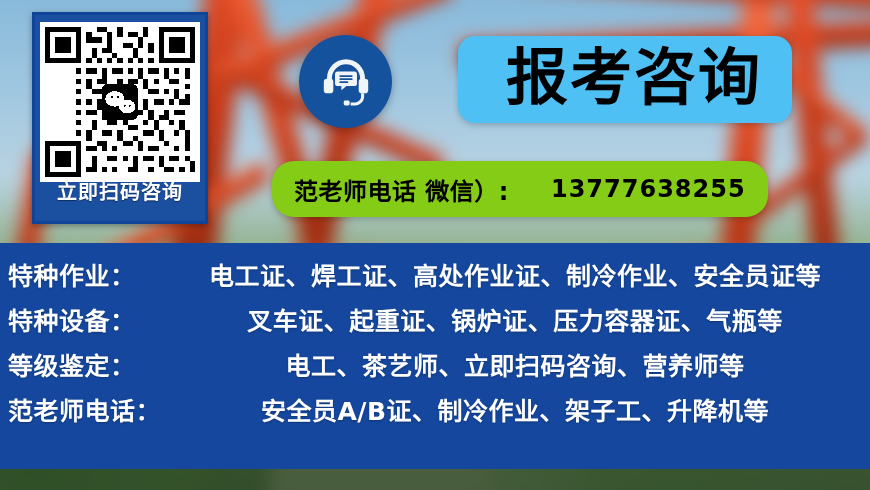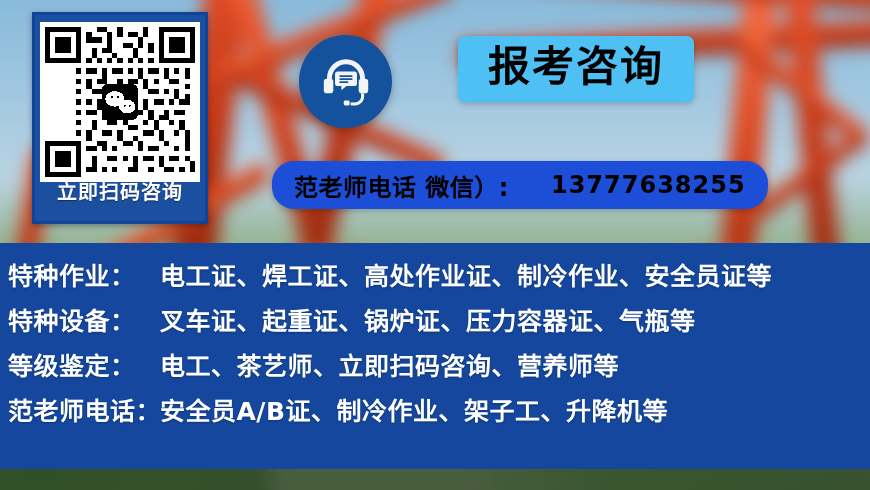--- a/index.html
+++ b/index.html
@@ -121,40 +121,40 @@
     justify-content: center;
     box-shadow: 0 2px 8px rgba(0,0,0,0.3);
   }
   .headset-badge svg { width: 58px; height: 58px; display: block; }
 
   
   .title-pill {
     position: absolute;
     left: 458px;
     top: 36px;
-    padding: 9px 30px 13px 30px;
+    padding: 9px 30px 13px 48px;
     background: #4fc0f4;
-    border-radius: 7px;
+    border-radius: 17px;
     color: #000000;
-    font-size: 42px;
+    font-size: 62px;
     font-weight: 700;
     line-height: 1.05;
     letter-spacing: 2px;
     white-space: nowrap;
     box-shadow: 0 2px 6px rgba(0,0,0,0.22);
   }
 
   
   .phone-pill {
     position: absolute;
     left: 272px;
     top: 161px;
-    height: 48px;
+    height: 56px;
     padding: 0 22px;
-    background: #1d4ed8;
+    background: #84cc16;
     border-radius: 22px;
     display: flex;
     align-items: center;
     color: #000000;
     font-size: 24px;
     font-weight: 700;
     letter-spacing: 0.5px;
     white-space: nowrap;
     box-shadow: 0 2px 6px rgba(0,0,0,0.22);
   }
@@ -180,21 +180,21 @@
     font-size: 25px;
     font-weight: 700;
     letter-spacing: 0.5px;
     white-space: nowrap;
     text-shadow: 0 1px 2px rgba(0,0,0,0.25);
   }
   .info-cat {
     width: 152px;
     flex: 0 0 152px;
   }
-  .info-val { flex: 1 1 auto; }
+  .info-val { flex: 1 1 auto; text-align: center; }
 </style>
 </head>
 <body>
 
 <div id="poster">
 
   <div class="bg">
     <div class="bg-layer">
       <div class="bg-sky"></div>
       <div class="bg-foliage"></div>

